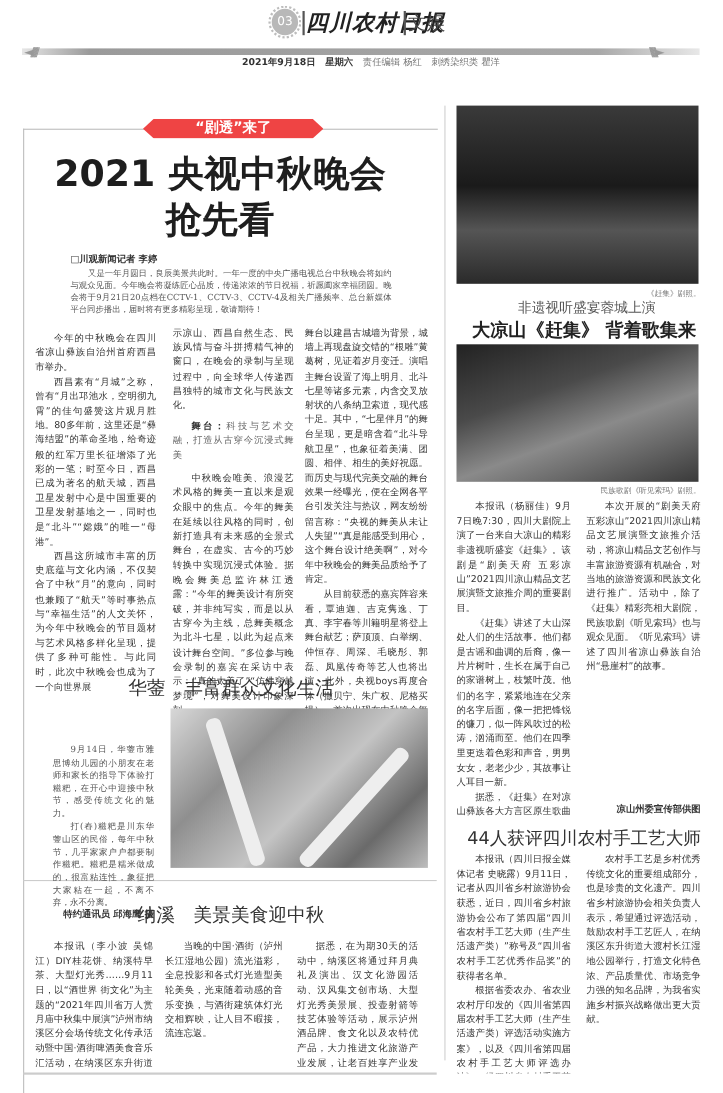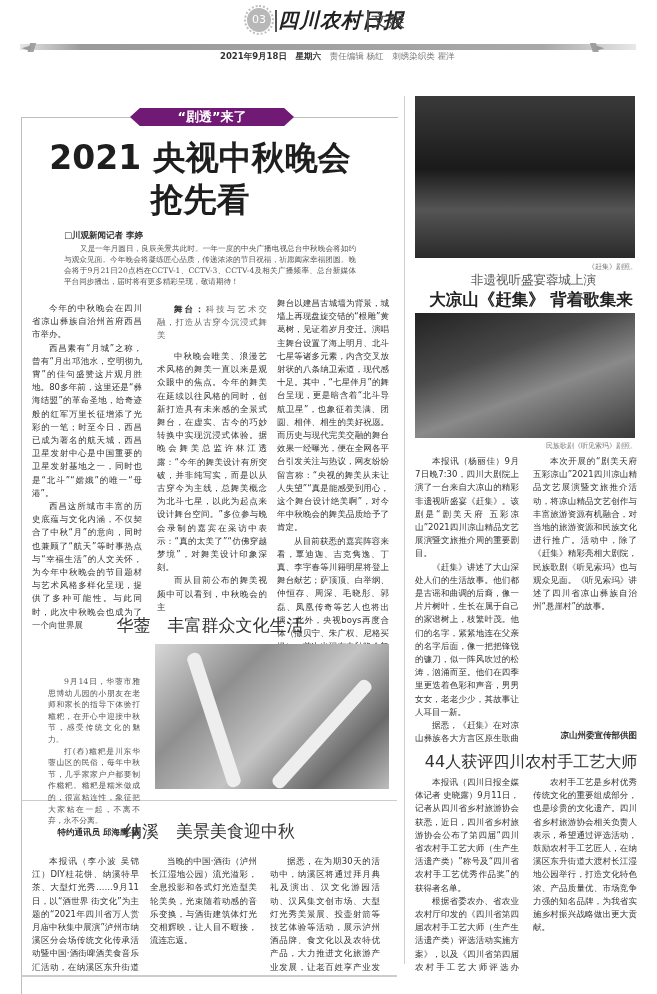--- a/index.html
+++ b/index.html
@@ -13,21 +13,21 @@
   .paper-name{left:278px;top:7px;font-family:"DejaVu Serif",serif;font-size:20px;font-weight:bold;color:#222;letter-spacing:1px;font-style:italic;}
   .section-name{left:371px;top:9px;font-size:17px;color:#444;}
   .rule{left:20px;top:44px;width:616px;height:6px;background:linear-gradient(90deg,#e6e6e6 0%,#9a9a9a 10%,#a8a8a8 85%,#e8e8e8 100%);}
   .wheat{top:41px;font-size:11px;color:#999;letter-spacing:-3px;}
   .dateline{left:220px;top:51px;font-size:8.5px;color:#333;white-space:nowrap;}
   .dateline span{margin-right:6px;}
   
   .frame{left:21px;top:117px;width:376px;height:878px;border-left:1px solid #bdbdbd;border-top:1px solid #bdbdbd;}
   .frame2{left:21px;top:800px;width:376px;height:1px;background:#ccc;}
   .frame-bottom{left:21px;top:975px;width:376px;height:2px;background:#ccc;}
-  .kicker{left:130px;top:108px;width:164px;height:18px;background:#701a75;color:#fff;font-size:13px;font-weight:bold;text-align:center;line-height:18px;clip-path:polygon(6% 0,94% 0,100% 50%,94% 100%,6% 100%,0 50%);}
+  .kicker{left:130px;top:108px;width:164px;height:18px;background:#ef4444;color:#fff;font-size:13px;font-weight:bold;text-align:center;line-height:18px;clip-path:polygon(6% 0,94% 0,100% 50%,94% 100%,6% 100%,0 50%);}
   .headline{left:30px;top:137px;width:340px;text-align:center;font-size:33px;font-weight:bold;color:#1e1e1e;line-height:42px;}
   .byline{left:64px;top:230px;font-size:8.5px;font-weight:bold;color:#333;}
   .lede{left:64px;top:243px;width:292px;font-family:"DejaVu Serif",serif;font-size:7.6px;line-height:11px;color:#555;text-indent:16px;text-align:justify;}
   .col{font-size:8.5px;line-height:13.2px;color:#333;text-align:justify;}
   .col p{margin:0;text-indent:17px;}
   .subhead{font-family:"DejaVu Serif",serif;font-size:8.5px;line-height:13px;color:#666;margin:6px 0 8px 0;text-indent:17px;}
   .subhead b{color:#333;font-family:"DejaVu Sans",sans-serif;}
   
   .photo{background:#333;}
   .caption{font-family:"DejaVu Serif",serif;font-size:7px;color:#777;text-align:right;}
@@ -71,20 +71,21 @@
 <div class="abs byline">□川观新闻记者 李婷</div>
 <div class="abs lede">又是一年月圆日，良辰美景共此时。一年一度的中央广播电视总台中秋晚会将如约与观众见面。今年晚会将凝练匠心品质，传递浓浓的节日祝福，祈愿阖家幸福团圆。晚会将于9月21日20点档在CCTV-1、CCTV-3、CCTV-4及相关广播频率、总台新媒体平台同步播出，届时将有更多精彩呈现，敬请期待！</div>
 
 <div class="abs col" style="left:32px;top:302px;width:110px;">
   <p>今年的中秋晚会在四川省凉山彝族自治州首府西昌市举办。</p>
   <p>西昌素有“月城”之称，曾有“月出邛池水，空明彻九霄”的佳句盛赞这片观月胜地。80多年前，这里还是“彝海结盟”的革命圣地，给奇迹般的红军万里长征增添了光彩的一笔；时至今日，西昌已成为著名的航天城，西昌卫星发射中心是中国重要的卫星发射基地之一，同时也是“北斗”“嫦娥”的唯一“母港”。</p>
   <p>西昌这所城市丰富的历史底蕴与文化内涵，不仅契合了中秋“月”的意向，同时也兼顾了“航天”等时事热点与“幸福生活”的人文关怀，为今年中秋晚会的节目题材与艺术风格多样化呈现，提供了多种可能性。与此同时，此次中秋晚会也成为了一个向世界展</p>
 </div>
 
 <div class="abs col" style="left:157px;top:297px;width:110px;">
+  <p style="text-indent:0">示凉山、西昌自然生态、民族风情与奋斗拼搏精气神的窗口，在晚会的录制与呈现过程中，向全球华人传递西昌独特的城市文化与民族文化。</p>
   <div class="subhead"><b>舞台：</b><span>科技与艺术交融，打造从古穿今沉浸式舞美</span></div>
   <p>中秋晚会唯美、浪漫艺术风格的舞美一直以来是观众眼中的焦点。今年的舞美在延续以往风格的同时，创新打造具有未来感的全景式舞台，在虚实、古今的巧妙转换中实现沉浸式体验。据晚会舞美总监许林江透露：“今年的舞美设计有所突破，并非纯写实，而是以从古穿今为主线，总舞美概念为北斗七星，以此为起点来设计舞台空间。”多位参与晚会录制的嘉宾在采访中表示：“真的太美了”“仿佛穿越梦境”，对舞美设计印象深刻。</p>
   <p>而从目前公布的舞美视频中可以看到，中秋晚会的主</p>
 </div>
 
 <div class="abs col" style="left:277px;top:297px;width:112px;">
   <p style="text-indent:0">舞台以建昌古城墙为背景，城墙上再现盘旋交错的“根雕”黄葛树，见证着岁月变迁。演唱主舞台设置了海上明月、北斗七星等诸多元素，内含交叉放射状的八条纳卫索道，现代感十足。其中，“七星伴月”的舞台呈现，更是暗含着“北斗导航卫星”，也象征着美满、团圆、相伴、相生的美好祝愿。而历史与现代完美交融的舞台效果一经曝光，便在全网各平台引发关注与热议，网友纷纷留言称：“央视的舞美从未让人失望”“真是能感受到用心，这个舞台设计绝美啊”，对今年中秋晚会的舞美品质给予了肯定。</p>
   <p>从目前获悉的嘉宾阵容来看，覃迪迦、吉克隽逸、丁真、李宇春等川籍明星将登上舞台献艺；萨顶顶、白举纲、仲恒存、周深、毛晓彤、郭磊、凤凰传奇等艺人也将出演。此外，央视boys再度合体（撒贝宁、朱广权、尼格买提），首次出现在中秋晚会舞台。</p>
 </div>
 

